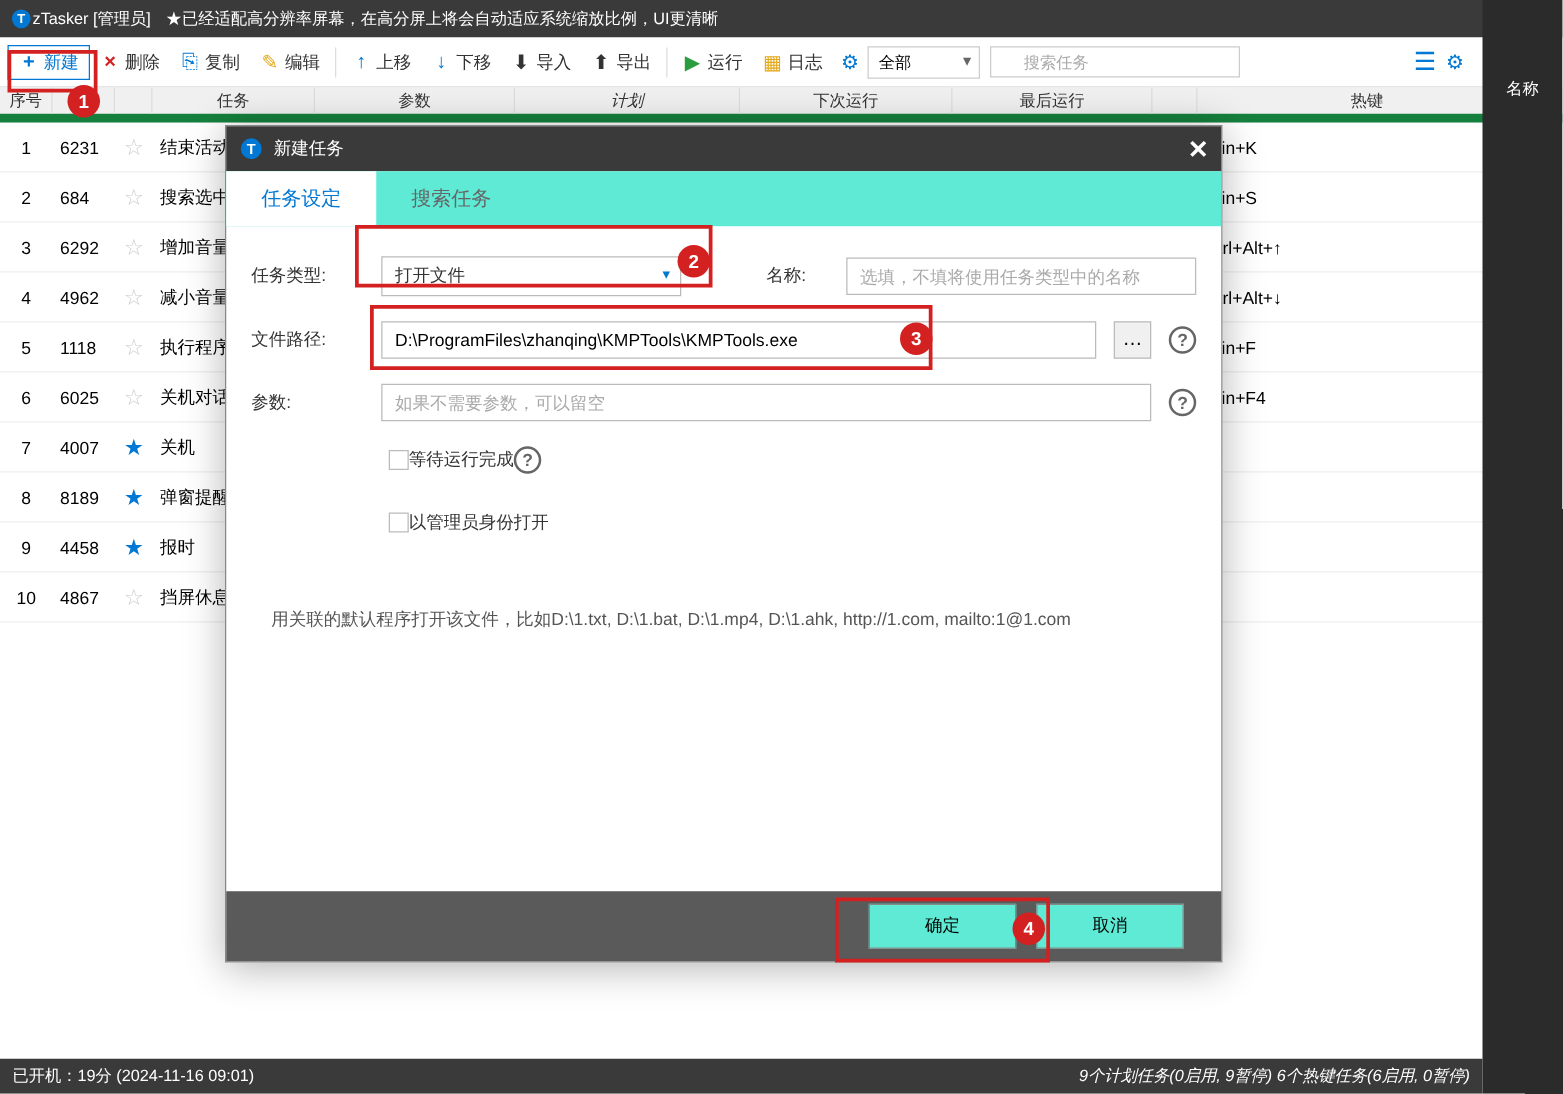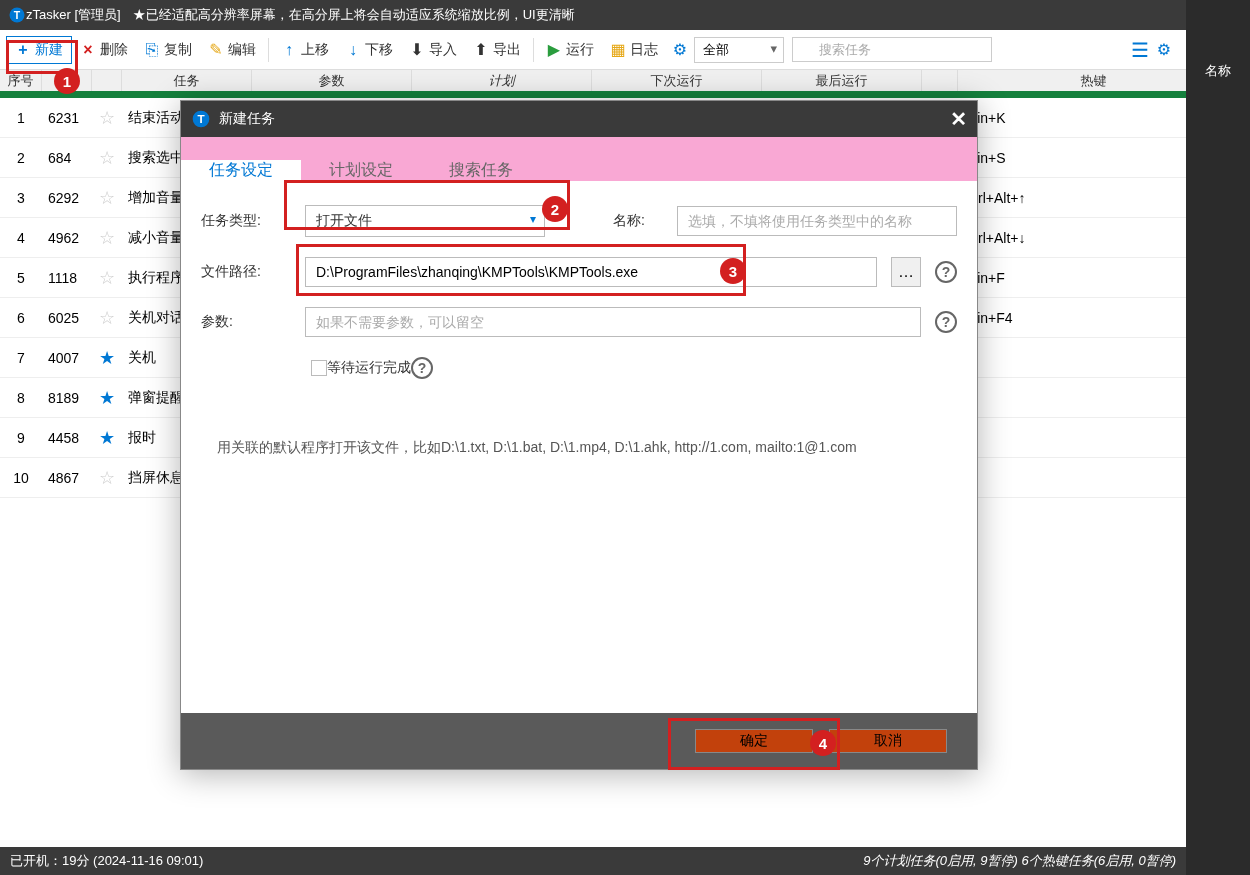--- a/index.html
+++ b/index.html
@@ -54,37 +54,37 @@
 
 
 .statusbar { position: absolute; bottom: 0; left: 0; width: 1186px; height: 28px; background: #3a3a3a; color: #fff; display: flex; align-items: center; padding: 0 10px; font-size: 13px; }
 .statusbar .right { margin-left: auto; font-style: italic; }
 
 
 .dialog { position: absolute; left: 180px; top: 100px; width: 798px; height: 670px; background: #fff; box-shadow: 0 4px 30px rgba(0,0,0,0.3); border: 1px solid #888; z-index: 100; display: flex; flex-direction: column; }
 .dlg-title { background: #3a3a3a; color: #fff; height: 36px; display: flex; align-items: center; padding: 0 10px; font-size: 14px; }
 .dlg-title .logo { width: 20px; height: 20px; margin-right: 8px; }
 .dlg-title .close { margin-left: auto; font-size: 20px; cursor: pointer; font-weight: bold; }
-.dlg-tabs { display: flex; background: #f9a8d4; height: 44px; align-items: flex-end; }
+.dlg-tabs { display: flex; background: #5eead4; height: 44px; }
 .dlg-tab { padding: 0 28px; display: flex; align-items: center; font-size: 16px; color: #666; cursor: pointer; }
 .dlg-tab.active { background: #fff; color: #0078d4; font-weight: 500; }
 .dlg-body { flex: 1; padding: 24px 20px; font-size: 14px; color: #333; }
 .field-row { display: flex; align-items: center; margin-bottom: 20px; gap: 14px; }
 .field-label { width: 90px; text-align: left; }
 .field-input { border: 1px solid #bbb; padding: 6px 10px; font-size: 14px; }
 .dropdown-field { width: 240px; position: relative; padding-right: 24px; }
 .dropdown-field::after { content: "▾"; position: absolute; right: 8px; top: 6px; color: #0078d4; font-size: 12px; }
 .text-field { flex: 1; }
 .browse-btn { width: 30px; height: 30px; border: 1px solid #bbb; background: #f0f0f0; font-size: 16px; cursor: pointer; }
 .help-ico { width: 22px; height: 22px; border: 2px solid #666; border-radius: 50%; display: flex; align-items: center; justify-content: center; font-size: 14px; font-weight: bold; color: #666; cursor: pointer; }
 .checkbox-row { display: flex; align-items: center; margin-left: 110px; margin-bottom: 20px; }
 .checkbox { width: 16px; height: 16px; border: 1px solid #bbb; }
 .hint-text { margin-left: 16px; margin-top: 60px; color: #555; font-size: 14px; }
 .dlg-footer { background: #5a5a5a; height: 56px; display: flex; align-items: center; justify-content: flex-end; padding: 0 30px; gap: 16px; }
-.dlg-btn { width: 118px; height: 24px; border: 1px solid #888; background: #c2410c; font-size: 14px; cursor: pointer; }
+.dlg-btn { width: 118px; height: 36px; border: 1px solid #888; background: #5eead4; font-size: 14px; cursor: pointer; }
 
 
 .highlight { position: absolute; border: 3px solid #d32020; z-index: 200; pointer-events: none; }
 .callout { position: absolute; width: 26px; height: 26px; background: #d32020; color: #fff; border-radius: 50%; display: flex; align-items: center; justify-content: center; font-size: 15px; font-weight: bold; z-index: 201; pointer-events: none; }
 
 
 .gear-logo { width: 18px; height: 18px; }
 .gear-logo svg { width: 100%; height: 100%; }
 
 input { outline: none; font-family: inherit; }
@@ -371,21 +371,20 @@
       <svg viewBox="0 0 24 24">
           <circle cx="12" cy="12" r="10" fill="#0078d4"></circle>
           <text x="12" y="17" text-anchor="middle" fill="#fff" font-size="14" font-weight="bold">T</text>
         </svg>
     </span>
     <span>新建任务</span>
     <span class="close">✕</span>
   </div>
   <div class="dlg-tabs">
     <div class="dlg-tab active">任务设定</div>
-    <div class="dlg-tab">计划设定</div>
     <div class="dlg-tab">搜索任务</div>
   </div>
   <div class="dlg-body">
     <div class="field-row">
       <span class="field-label">任务类型:</span>
       <div class="field-input dropdown-field">
         <span>打开文件</span>
       </div>
       <span style="width:40px"></span>
       <span class="field-label" style="width:50px">名称:</span>
@@ -400,20 +399,24 @@
     <div class="field-row">
       <span class="field-label">参数:</span>
       <input class="field-input text-field" placeholder="如果不需要参数，可以留空" style="">
       <span class="help-ico">?</span>
     </div>
     <div class="checkbox-row">
       <span class="checkbox"></span>
       <span>等待运行完成</span>
       <span class="help-ico">?</span>
     </div>
+    <div class="checkbox-row" style="margin-top:30px">
+      <span class="checkbox"></span>
+      <span>以管理员身份打开</span>
+    </div>
     <div class="hint-text">用关联的默认程序打开该文件，比如D:\1.txt, D:\1.bat, D:\1.mp4, D:\1.ahk, http://1.com, mailto:1@1.com</div>
   </div>
   <div class="dlg-footer">
     <button class="dlg-btn">确定</button>
     <button class="dlg-btn">取消</button>
   </div>
 </div>
 
 <div class="highlight" style="left:6px;top:40px;width:72px;height:34px"></div>
 <div class="callout" style="left:54px;top:68px">1</div>

